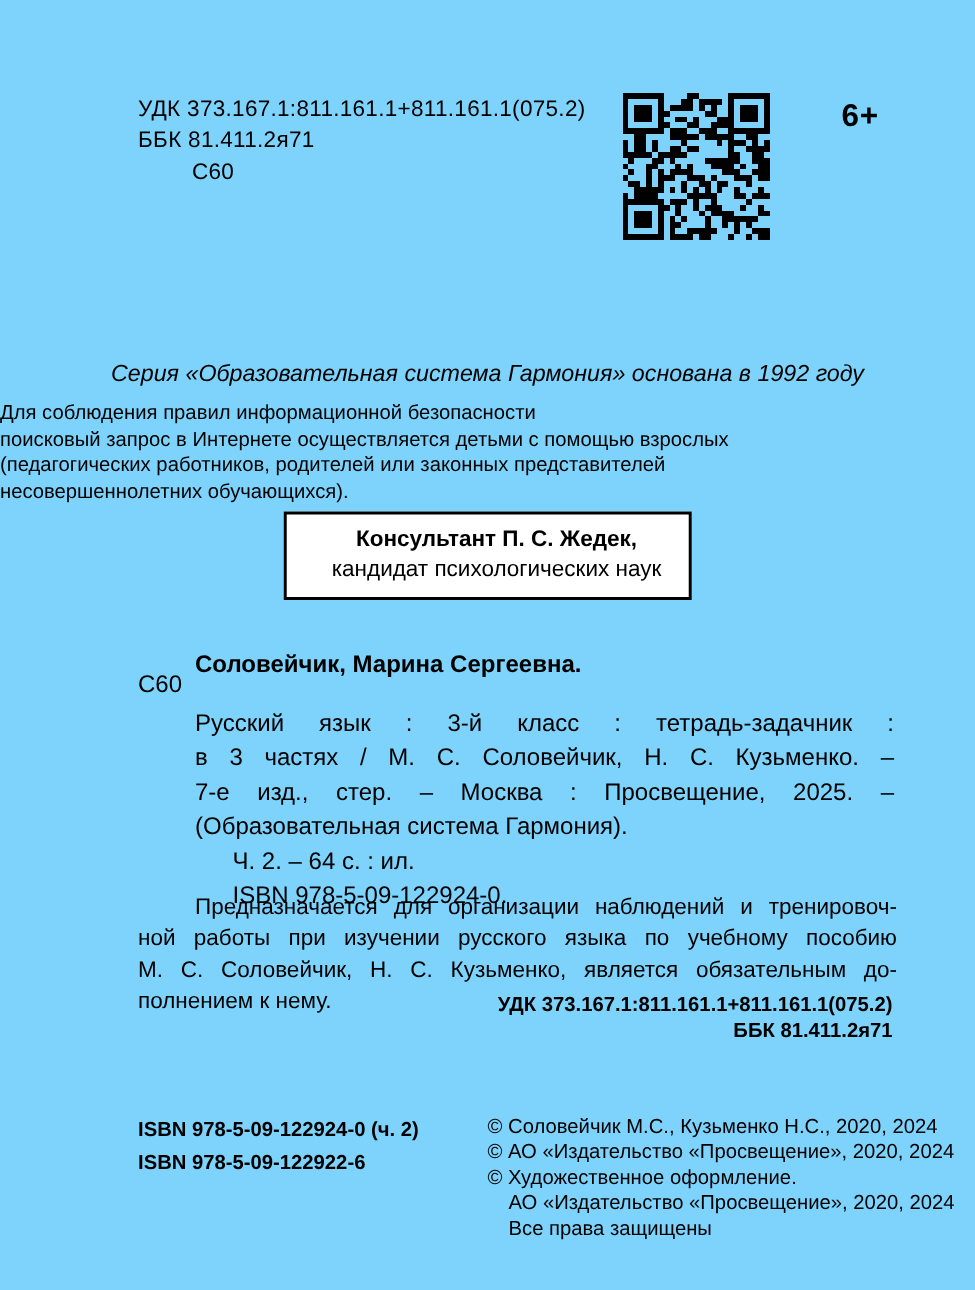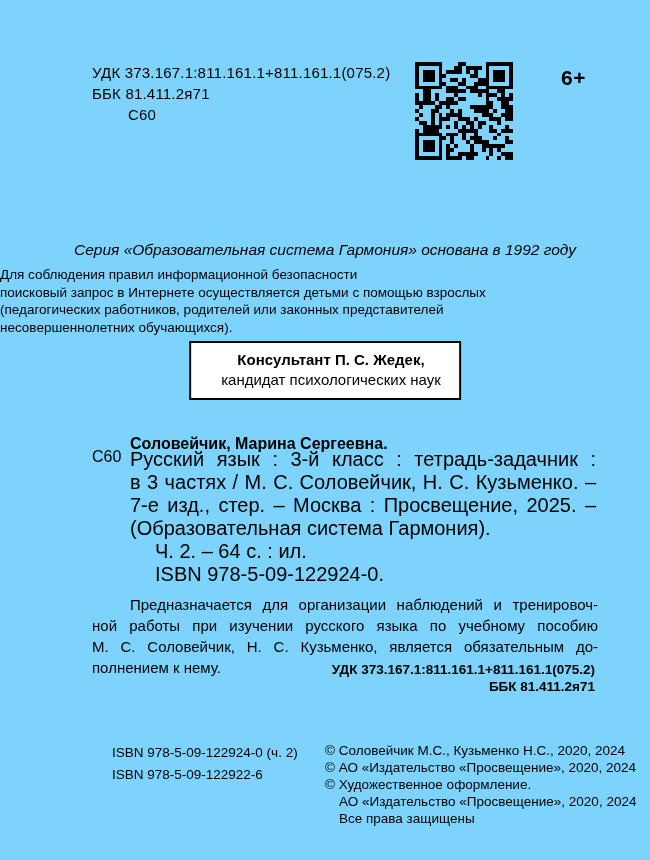--- a/index.html
+++ b/index.html
@@ -96,23 +96,23 @@
   }
   .entry-code {
     position: absolute;
     left: 92px;
     top: 448px;
     font-size: 16px;
   }
   .entry-block {
     position: absolute;
     left: 130px;
-    top: 448px;
+    top: 471px;
     width: 466px;
-    font-size: 20px;
+    font-size: 16px;
     line-height: 23px;
   }
   .entry-block .just { text-align: justify; text-align-last: justify; }
   .entry-block .sub { padding-left: 25px; }
 
   
   .annotation {
     position: absolute;
     left: 92px;
     top: 594px;
@@ -133,23 +133,22 @@
     font-weight: bold;
     line-height: 17px;
   }
 
   
   .footer-isbn {
     position: absolute;
     left: 92px;
     top: 742px;
     font-size: 13.5px;
-    font-weight: normal;
+    font-weight: bold;
     line-height: 22px;
-    margin-left: 20px;
   }
   .copyright-block {
     position: absolute;
     left: 325px;
     top: 742px;
     font-size: 13.5px;
     line-height: 17px;
   }
   .copyright-block .ind { padding-left: 14px; }
 </style>

